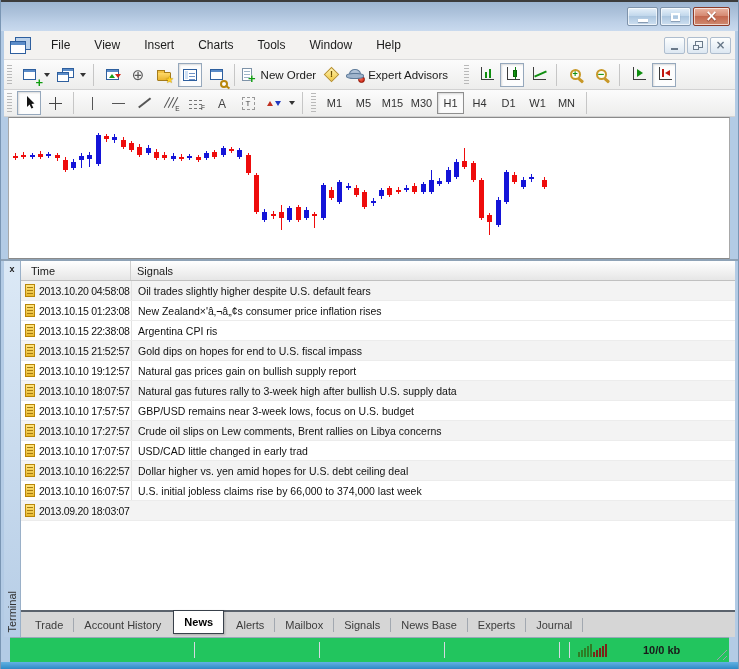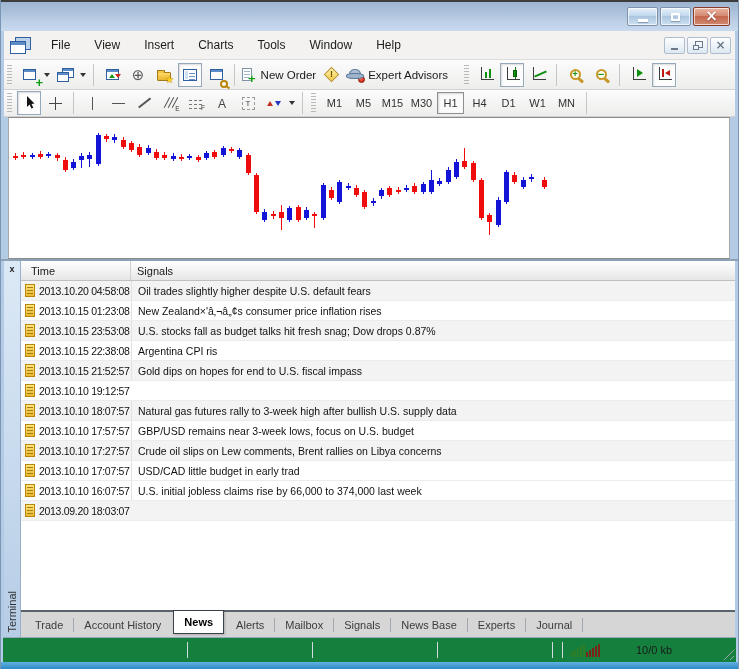--- a/index.html
+++ b/index.html
@@ -128,21 +128,21 @@
   .tcell{width:110px;display:flex;align-items:center;gap:4px;padding-left:4px;flex:none;letter-spacing:-0.3px;white-space:nowrap;overflow:hidden;}
   .hcell{flex:1;padding-left:6px;border-left:1px solid #e2e2e2;white-space:nowrap;overflow:hidden;align-self:stretch;display:flex;align-items:center;}
   .docic{width:10px;height:13px;background:linear-gradient(#ffe680,#e8b830);border:1px solid #b8860b;position:relative;flex:none;}
   .docic::before{content:"";position:absolute;left:1px;right:1px;top:2px;height:9px;background:repeating-linear-gradient(180deg,#a87d10 0 1px,transparent 1px 3px);}
   
   .tabbar{height:27px;background:#d6d6d6;border-top:2px solid #5a626c;display:flex;align-items:center;padding-left:4px;font-size:11px;color:#3c3c3c;}
   .tab{padding:0 10px;height:20px;line-height:20px;cursor:default;white-space:nowrap;}
   .tsep{width:1px;height:14px;background:#a2a8b0;flex:none;}
   .tab.active{background:#fff;border:1px solid #38404a;font-weight:700;color:#000;height:24px;line-height:22px;position:relative;top:-3px;box-shadow:1px 1px 2px rgba(0,0,0,.2);}
   
-  .statusbar{height:25px;border-top:1px solid #98a8b8;background:#15803d;margin:0 2px;display:flex;align-items:center;position:relative;font-size:11px;color:#1a1a1a;}
+  .statusbar{height:25px;border-top:1px solid #98a8b8;background:#22c55e;margin:0 9px;display:flex;align-items:center;position:relative;font-size:11px;color:#1a1a1a;font-weight:bold;}
   .scell{height:16px;border-right:1px solid #d4dae0;flex:none;}
   .conn{display:flex;align-items:center;flex:1;height:100%;}
   .cbars{display:flex;align-items:flex-end;gap:1px;height:14px;margin-left:8px;}
   .cbars i{width:2px;display:block;}
   .cbars .g{background:#2f7d26;}
   .cbars .m{background:#7b2418;}
   .ktext{margin-left:36px;}
   .wgrip{position:absolute;right:2px;bottom:2px;width:13px;height:13px;background:repeating-linear-gradient(135deg,transparent 0 3px,#9aa4ae 3px 4px);clip-path:polygon(100% 0,100% 100%,0 100%);}
   .bedge{height:7px;background:linear-gradient(#62b1e2,#2e8ac6);}
   .cursvg{display:block;}
@@ -487,74 +487,75 @@
             </span>
           <span class="hcell">Oil trades slightly higher despite U.S. default fears</span>
         </div>
         <div class="nrow">
           <span class="tcell">
               <i class="docic"></i>
               <span>2013.10.15 01:23:08</span>
             </span>
           <span class="hcell">New Zealand×'â‚¬â„¢s consumer price inflation rises</span>
         </div>
+        <div class="nrow">
+          <span class="tcell">
+              <i class="docic"></i>
+              <span>2013.10.15 22:38:08</span>
+            </span>
+          <span class="hcell">Argentina CPI ris</span>
+        </div>
         <div class="nrow alt">
           <span class="tcell">
               <i class="docic"></i>
-              <span>2013.10.15 23:53:08</span>
-            </span>
-          <span class="hcell">U.S. stocks fall as budget talks hit fresh snag; Dow drops 0.87%</span>
+              <span>2013.10.15 21:52:57</span>
+            </span>
+          <span class="hcell">Gold dips on hopes for end to U.S. fiscal impass</span>
         </div>
         <div class="nrow">
           <span class="tcell">
               <i class="docic"></i>
-              <span>2013.10.15 22:38:08</span>
-            </span>
-          <span class="hcell">Argentina CPI ris</span>
+              <span>2013.10.10 19:12:57</span>
+            </span>
+          <span class="hcell">Natural gas prices gain on bullish supply report</span>
         </div>
         <div class="nrow alt">
           <span class="tcell">
               <i class="docic"></i>
-              <span>2013.10.15 21:52:57</span>
-            </span>
-          <span class="hcell">Gold dips on hopes for end to U.S. fiscal impass</span>
+              <span>2013.10.10 18:07:57</span>
+            </span>
+          <span class="hcell">Natural gas futures rally to 3-week high after bullish U.S. supply data</span>
         </div>
         <div class="nrow">
           <span class="tcell">
               <i class="docic"></i>
-              <span>2013.10.10 19:12:57</span>
-            </span>
+              <span>2013.10.10 17:57:57</span>
+            </span>
+          <span class="hcell">GBP/USD remains near 3-week lows, focus on U.S. budget</span>
         </div>
         <div class="nrow alt">
           <span class="tcell">
               <i class="docic"></i>
-              <span>2013.10.10 18:07:57</span>
-            </span>
-          <span class="hcell">Natural gas futures rally to 3-week high after bullish U.S. supply data</span>
+              <span>2013.10.10 17:27:57</span>
+            </span>
+          <span class="hcell">Crude oil slips on Lew comments, Brent rallies on Libya concerns</span>
         </div>
         <div class="nrow">
           <span class="tcell">
               <i class="docic"></i>
-              <span>2013.10.10 17:57:57</span>
-            </span>
-          <span class="hcell">GBP/USD remains near 3-week lows, focus on U.S. budget</span>
+              <span>2013.10.10 17:07:57</span>
+            </span>
+          <span class="hcell">USD/CAD little changed in early trad</span>
         </div>
         <div class="nrow alt">
           <span class="tcell">
               <i class="docic"></i>
-              <span>2013.10.10 17:27:57</span>
-            </span>
-          <span class="hcell">Crude oil slips on Lew comments, Brent rallies on Libya concerns</span>
-        </div>
-        <div class="nrow">
-          <span class="tcell">
-              <i class="docic"></i>
-              <span>2013.10.10 17:07:57</span>
-            </span>
-          <span class="hcell">USD/CAD little budget in early trad</span>
+              <span>2013.10.10 16:22:57</span>
+            </span>
+          <span class="hcell">Dollar higher vs. yen amid hopes for U.S. debt ceiling deal</span>
         </div>
         <div class="nrow">
           <span class="tcell">
               <i class="docic"></i>
               <span>2013.10.10 16:07:57</span>
             </span>
           <span class="hcell">U.S. initial jobless claims rise by 66,000 to 374,000 last week</span>
         </div>
         <div class="nrow alt">
           <span class="tcell">

